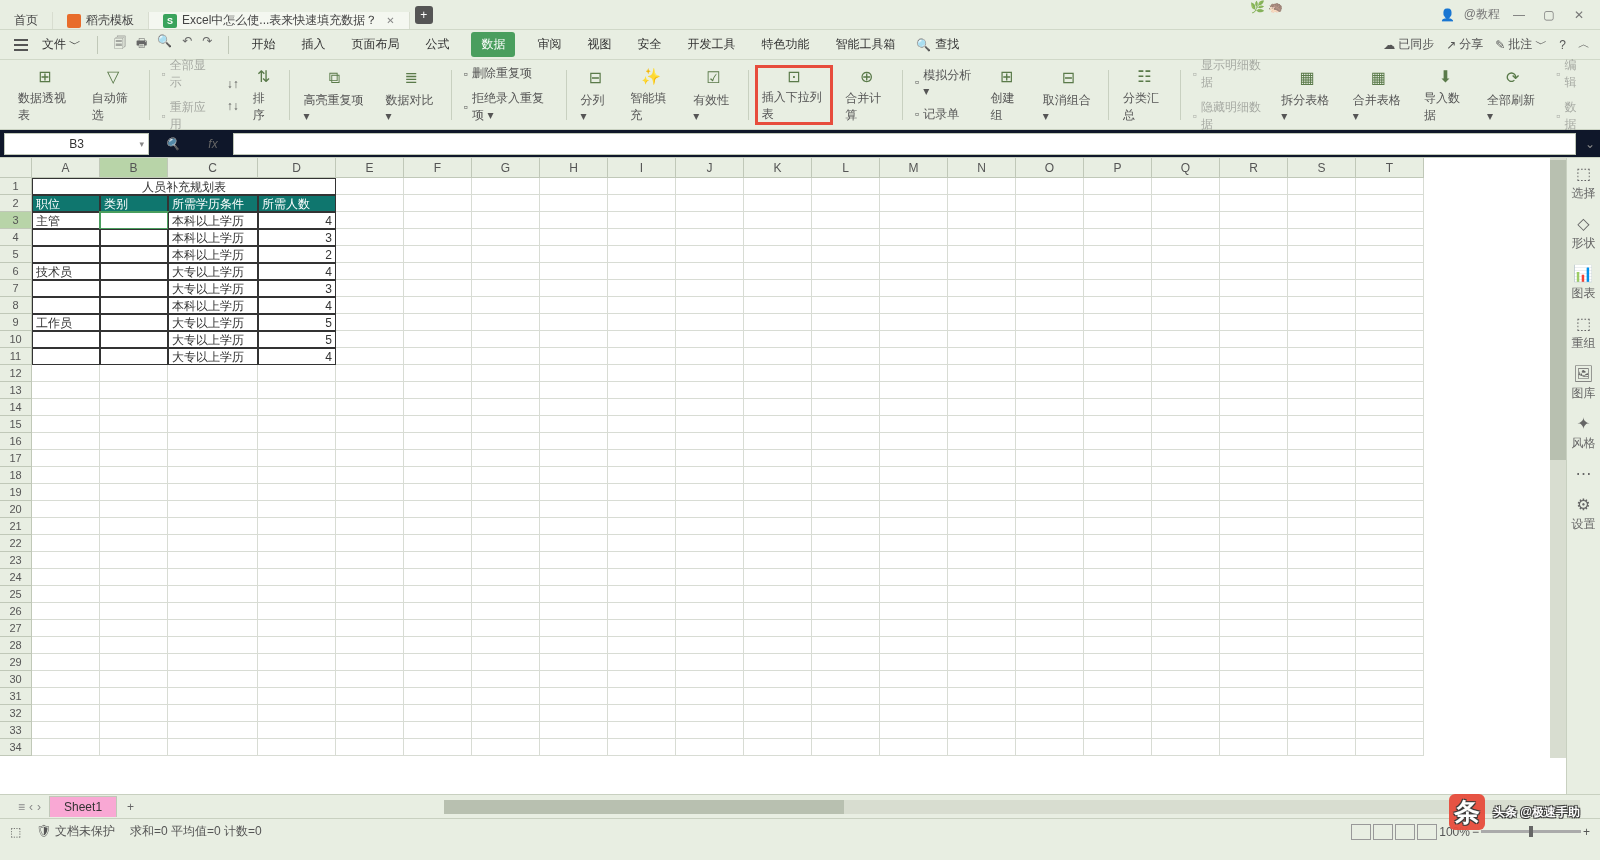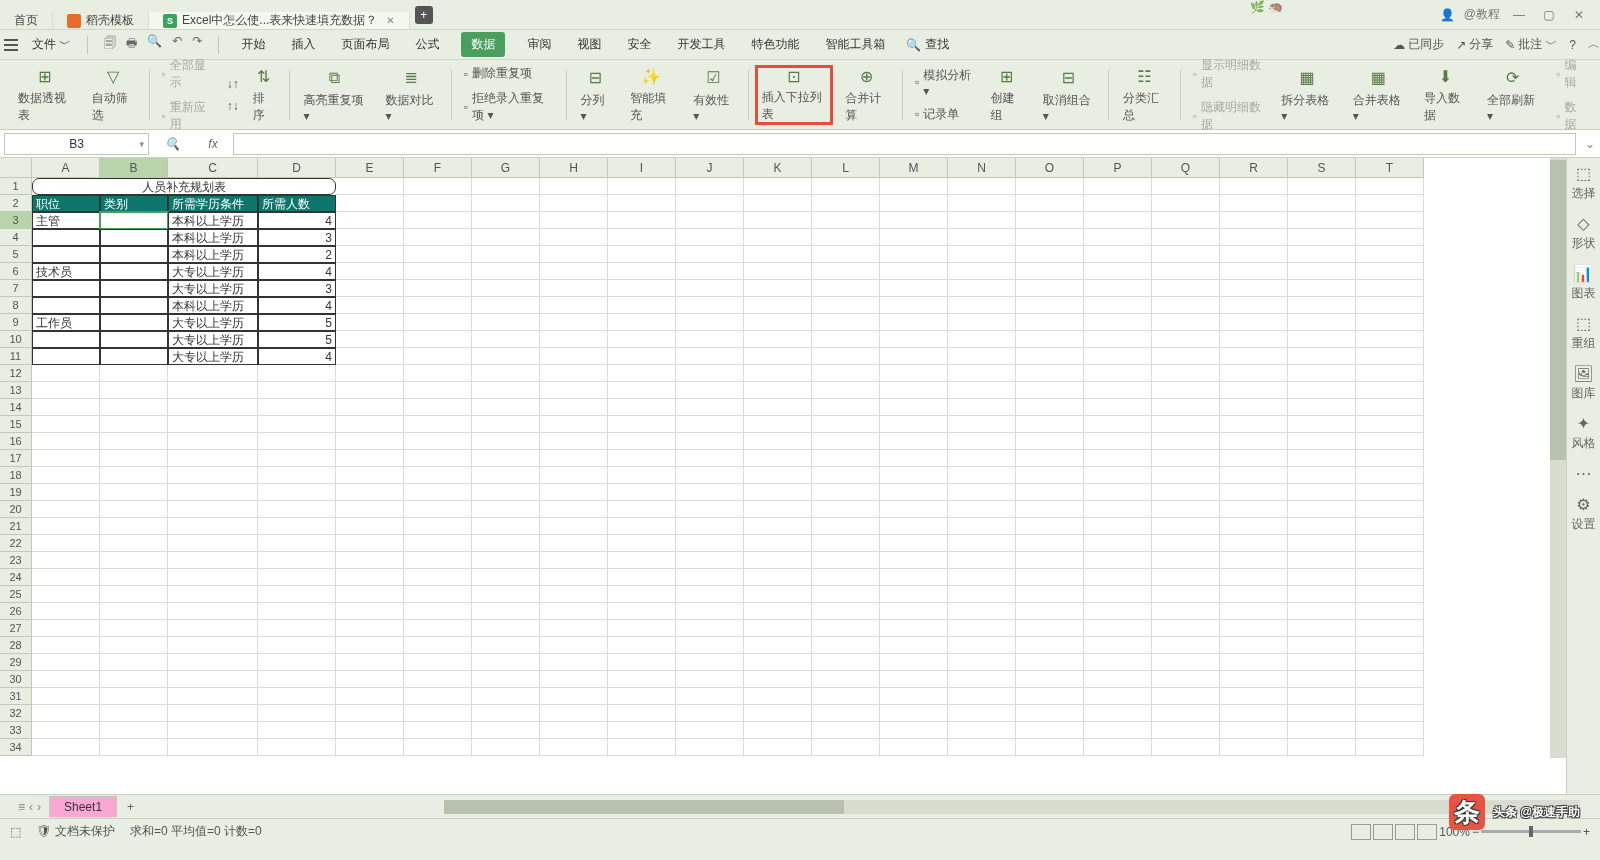--- a/index.html
+++ b/index.html
@@ -14,21 +14,21 @@
 .ico-orange { background:#e86c2b; }
 .ico-green { background:#3aa35c; color:#fff; font-size:9px; text-align:center; line-height:14px; font-weight:bold; }
 .tab-close { color:#888; font-size:10px; margin-left:4px; }
 .addtab { width:28px; display:flex; align-items:center; justify-content:center; }
 .addtab-btn { width:18px; height:18px; background:#555; color:#fff; border-radius:3px; text-align:center; line-height:18px; }
 .winctl { margin-left:auto; display:flex; align-items:center; gap:8px; padding:0 10px; color:#777; }
 .deco { position:absolute; right:150px; top:0; width:200px; height:28px; overflow:hidden; opacity:.7; }
 .winbtn { width:22px; height:22px; display:flex; align-items:center; justify-content:center; cursor:pointer; }
 
 
-.menubar { height:30px; background:#e8eee2; display:flex; align-items:center; padding:0 0; gap:2px; border-bottom:1px solid #d0d8c8; }
+.menubar { height:30px; background:#e8eee2; display:flex; align-items:center; padding:0 10px; gap:2px; border-bottom:1px solid #d0d8c8; }
 .hamb { width:22px; display:flex; flex-direction:column; gap:3px; padding:4px; cursor:pointer; }
 .hamb span { height:2px; background:#555; }
 .filemenu { display:flex; align-items:center; gap:3px; padding:3px 8px; cursor:pointer; }
 .qbar { display:flex; gap:10px; margin:0 8px; color:#666; }
 .qbtn { cursor:pointer; }
 .menusep { width:1px; height:18px; background:#c0c8b8; margin:0 6px; }
 .menutabs { display:flex; gap:18px; margin-left:10px; }
 .menutab { padding:4px 4px; cursor:pointer; color:#333; }
 .menutab.active { background:#4a9e5e; color:#fff; border-radius:3px; padding:4px 10px; }
 .menutab.bold { font-weight:normal; }
@@ -40,21 +40,21 @@
 .ribbon { height:70px; background:#e8eee2; display:flex; align-items:center; padding:0 10px; border-bottom:1px solid #c8d0c0; gap:4px; }
 .rgrp { display:flex; flex-direction:column; align-items:center; justify-content:center; height:60px; padding:0 8px; cursor:pointer; color:#555; gap:3px; }
 .rico { width:22px; height:22px; display:flex; align-items:center; justify-content:center; font-size:16px; color:#5a7a4a; }
 .rrows { display:flex; flex-direction:column; gap:4px; justify-content:center; }
 .rrow { display:flex; align-items:center; gap:4px; padding:2px 6px; cursor:pointer; color:#555; }
 .rrow.disabled { opacity:.45; }
 .rsep { width:1px; height:50px; background:#c8d0c0; margin:0 2px; }
 .highlight-box { border:3px solid #e74c3c; padding:2px 4px; }
 
 
-.fbar { height:28px; background:#ffffff; display:flex; align-items:center; border-bottom:1px solid #c8d0c0; }
+.fbar { height:28px; background:#0f172a; display:flex; align-items:center; border-bottom:1px solid #c8d0c0; }
 .namebox { width:145px; height:22px; border:1px solid #c0c8b8; margin:0 4px; background:#fff; display:flex; align-items:center; padding:0 6px; justify-content:center; position:relative; }
 .namebox .dd { position:absolute; right:4px; color:#888; font-size:9px; }
 .fxico { width:40px; text-align:center; color:#666; cursor:pointer; font-style:italic; }
 .formulainput { flex:1; height:22px; border:1px solid #c0c8b8; background:#fff; margin-right:4px; }
 .expand { width:20px; text-align:center; color:#888; cursor:pointer; }
 
 
 .mainarea { display:flex; height:636px; }
 .sheet { flex:1; background:#fff; position:relative; overflow:hidden; }
 .rightpanel { width:34px; background:#e8eee2; border-left:1px solid #c8d0c0; display:flex; flex-direction:column; align-items:center; padding-top:6px; gap:12px; }
@@ -66,21 +66,21 @@
 .colheads { display:flex; position:sticky; top:0; }
 .corner { width:32px; height:20px; background:#e8eee2; border-right:1px solid #c0c8b8; border-bottom:1px solid #c0c8b8; }
 .colhead { height:20px; background:#e8eee2; border-right:1px solid #c0c8b8; border-bottom:1px solid #c0c8b8; text-align:center; line-height:20px; color:#555; }
 .colhead.sel { background:#b8d4a8; }
 .row { display:flex; }
 .rowhead { width:32px; height:17px; background:#e8eee2; border-right:1px solid #c0c8b8; border-bottom:1px solid #c0c8b8; text-align:center; line-height:17px; color:#555; font-size:11px; }
 .rowhead.sel { background:#b8d4a8; }
 .cell { height:17px; border-right:1px solid #d8dcd4; border-bottom:1px solid #d8dcd4; padding:0 3px; line-height:17px; overflow:hidden; white-space:nowrap; }
 .cell.hdr { background:#0f766e; color:#fff; border-color:#3a8e4e; }
 .cell.b-all { border:1px solid #333; }
-.cell.title { text-align:center; font-weight:normal;border-radius:7px; }
+.cell.title { text-align:center; font-weight:normal; }
 .cell.num { text-align:right; }
 .selcell { outline:2px solid #4a9e5e; outline-offset:-1px; }
 
 
 .cA{width:68px}.cB{width:68px}.cC{width:90px}.cD{width:78px}
 .cRest{width:68px}
 .sheettabs { display:flex; align-items:center; background:#e8eee2; height:24px; border-top:1px solid #c8d0c0; padding-left:10px; }
 .tabnav { display:flex; gap:4px; color:#888; padding:0 8px; }
 .sheettab { padding:3px 14px; background:#f9a8d4; border:1px solid #c0c8b8; border-bottom:none; cursor:pointer; }
 .addsheet { padding:3px 10px; color:#666; cursor:pointer; }

